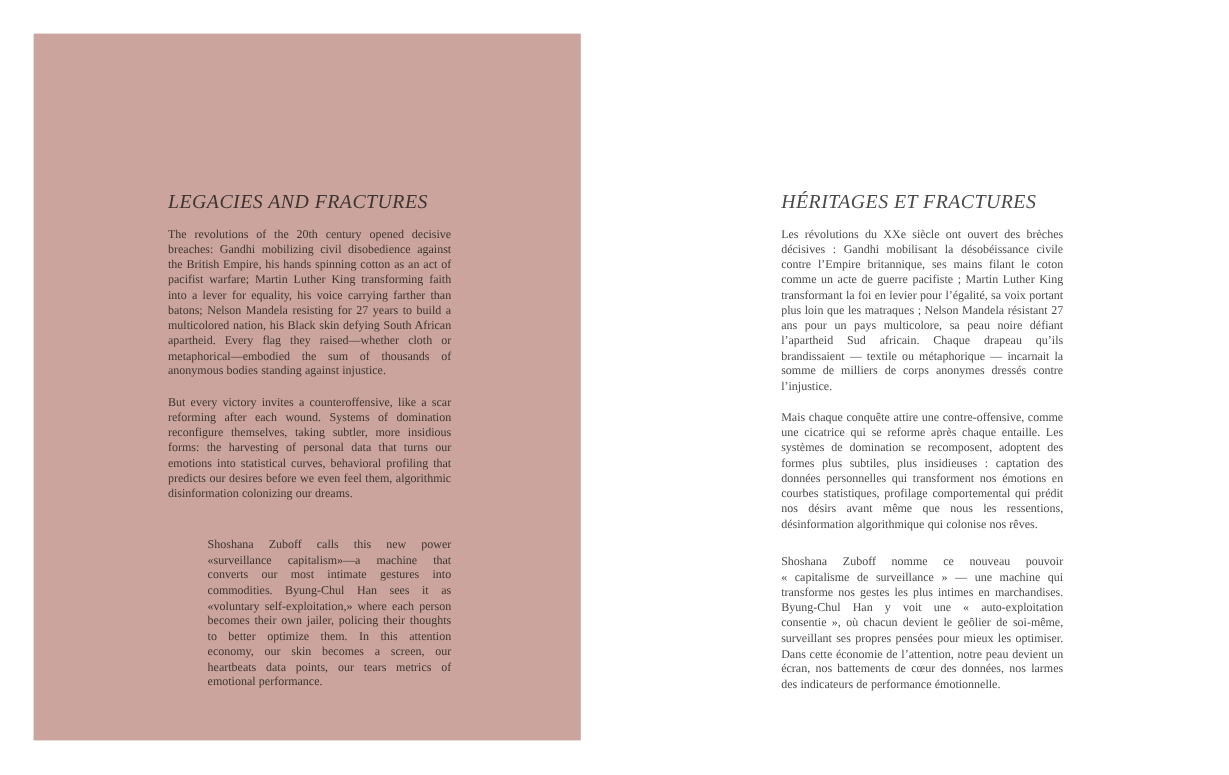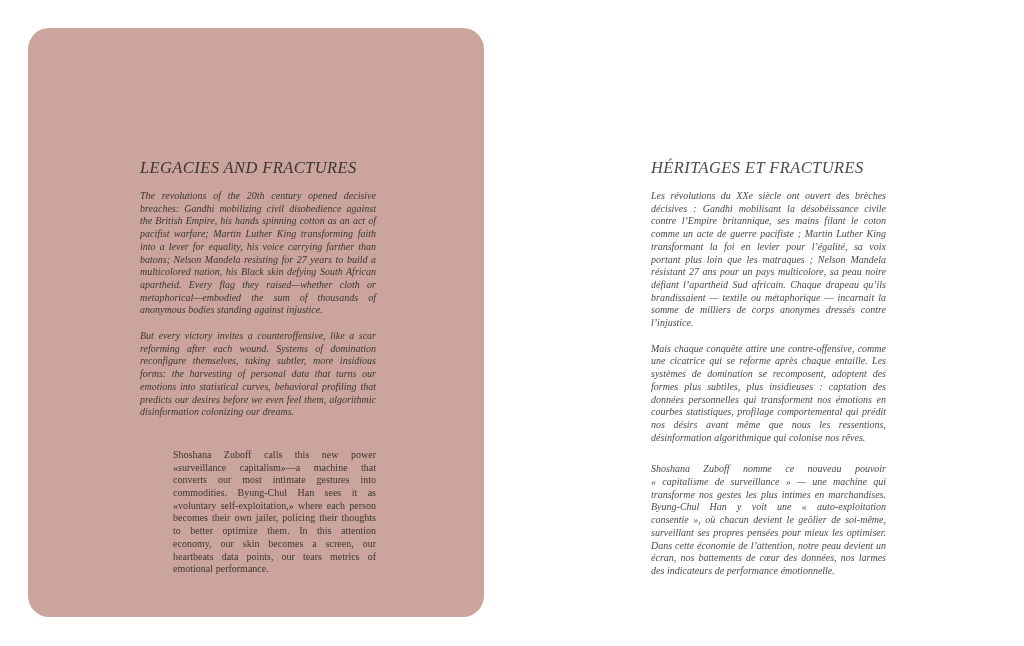--- a/index.html
+++ b/index.html
@@ -4,21 +4,21 @@
 <style>
   html, body { margin: 0; padding: 0; }
   body {
     width: 1024px; height: 646px;
     background: #ffffff;
     position: relative;
     overflow: hidden;
     font-family: "Liberation Serif", "DejaVu Serif", serif;
   }
   .page { position: absolute; }
-  .page-left  { left: 28px; top: 28px; width: 456px; height: 589px; border-radius: 21px; }
+  .page-left  { left: 28px; top: 28px; width: 456px; height: 589px; }
   .page-right { left: 512px; top: 0; width: 512px; height: 646px; background: #ffffff; }
 
   .text-block { position: absolute; }
   .page-left  .text-block { left: 112px; top: 131px; width: 236px; }
   .page-right .text-block { left: 139px; top: 159px; width: 235px; }
 
   .title {
     font-style: italic;
     font-weight: normal;
     font-size: 16.5px;
@@ -37,21 +37,21 @@
   }
   .para {
     font-size: 10px;
     line-height: 12.7px;
     text-align: justify;
     margin: 13px 0 0 0;
     hyphens: auto;
     -webkit-hyphens: auto;
     word-spacing: 0.2px;
   }
-  .italic { font-style: italic; }
+  .italic { }
   .roman  { font-style: normal; margin-left: 33px; }
   .page-left  .last-para { margin-top: 30px; }
   .page-right .last-para { margin-top: 19px; }
 </style>
 </head>
 <body>
 
 <div class="spread">
 
   <section class="page page-left" lang="en" style="background-color: rgb(203, 165, 157);">

